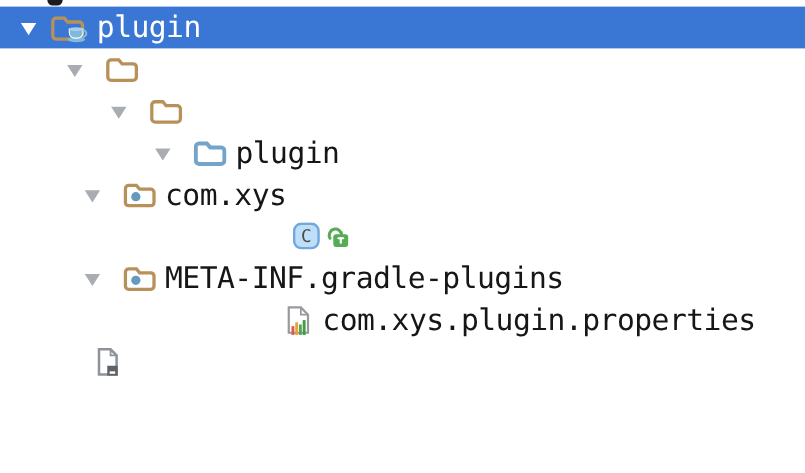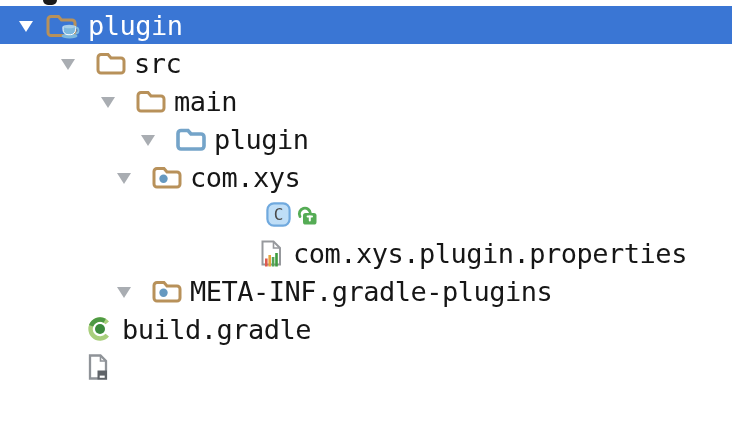--- a/index.html
+++ b/index.html
@@ -14,21 +14,21 @@
   .row{
     display:flex;align-items:center;
     height:38px;
     box-sizing:border-box;
     white-space:nowrap;
   }
   .pl0{padding-left:18px}
   .pl1{padding-left:60px}
   .pl2{padding-left:100px}
   .pl3{padding-left:140px}
-  .pl4{padding-left:116px}
+  .pl4{padding-left:76px}
   .leafA{padding-left:266px}
   .leafB{padding-left:258px}
   .leafC{padding-left:86px}
   .arrow-slot{
     width:16px;flex:none;
     display:flex;align-items:center;justify-content:center;
   }
   .arrow{
     width:0;height:0;
     border-left:7px solid transparent;
@@ -84,33 +84,31 @@
 
     <div class="row pl1">
       <span class="arrow-slot">
           <span class="arrow"></span>
         </span>
       <span class="icon">
         <svg width="30" height="28" viewBox="0 0 30 28">
           <path d="M2 8.5 C2 6.8 3.3 5.5 5 5.5 h7 l3 3.5 h10 c1.7 0 3 1.3 3 3 v9 c0 1.7-1.3 3-3 3 H5 c-1.7 0-3-1.3-3-3 z" fill="#ffffff" stroke="#B8915A" stroke-width="3"></path>
         </svg>
       </span>
-      <span class="label">src</span>
     </div>
 
     <div class="row pl2">
       <span class="arrow-slot">
           <span class="arrow"></span>
         </span>
       <span class="icon">
         <svg width="30" height="28" viewBox="0 0 30 28">
           <path d="M2 8.5 C2 6.8 3.3 5.5 5 5.5 h7 l3 3.5 h10 c1.7 0 3 1.3 3 3 v9 c0 1.7-1.3 3-3 3 H5 c-1.7 0-3-1.3-3-3 z" fill="#ffffff" stroke="#B8915A" stroke-width="3"></path>
         </svg>
       </span>
-      <span class="label">main</span>
     </div>
 
     <div class="row pl3">
       <span class="arrow-slot">
           <span class="arrow"></span>
         </span>
       <span class="icon">
         <svg width="30" height="28" viewBox="0 0 30 28">
           <path d="M2 8.5 C2 6.8 3.3 5.5 5 5.5 h7 l3 3.5 h10 c1.7 0 3 1.3 3 3 v9 c0 1.7-1.3 3-3 3 H5 c-1.7 0-3-1.3-3-3 z" fill="#ffffff" stroke="#74A4C9" stroke-width="3.6"></path>
         </svg>
@@ -142,57 +140,47 @@
         <svg width="23" height="26" viewBox="0 0 23 26">
           <path d="M4 14.5 a5.6 5.6 0 1 1 10.5 -3" fill="none" stroke="#55AC55" stroke-width="2.8" stroke-linecap="round"></path>
           <rect x="7" y="11" width="13.5" height="11.5" rx="2.6" fill="#55AC55"></rect>
           <rect x="10.6" y="13.6" width="6.4" height="2" rx="1" fill="#ffffff"></rect>
           <rect x="12.8" y="13.6" width="2" height="6" rx="1" fill="#ffffff"></rect>
         </svg>
       </span>
     </div>
 
 
+    <div class="row pl4">
+      <span class="arrow-slot">
+          <span class="arrow"></span>
+        </span>
+      <span class="icon">
+        <svg width="30" height="28" viewBox="0 0 30 28">
+          <path d="M2 8.5 C2 6.8 3.3 5.5 5 5.5 h7 l3 3.5 h10 c1.7 0 3 1.3 3 3 v9 c0 1.7-1.3 3-3 3 H5 c-1.7 0-3-1.3-3-3 z" fill="#ffffff" stroke="#B8915A" stroke-width="3"></path>
+          <circle cx="11.5" cy="15.8" r="4.2" fill="#6699C0"></circle>
+        </svg>
+      </span>
+      <span class="label">META-INF.gradle-plugins</span>
+    </div>
+
     <div class="row leafB">
       <span class="icon tight">
         <svg width="27" height="28" viewBox="0 0 27 28">
           <path d="M4.5 2.5 h11 l6.5 6.5 v16.5 h-17.5 z" fill="#ffffff" stroke="#97999D" stroke-width="2"></path>
           <path d="M15.5 2.5 v6.5 h6.5" fill="none" stroke="#97999D" stroke-width="1.6"></path>
           <rect x="7" y="19.5" width="2.6" height="8" fill="#DD5A4E"></rect>
           <rect x="10.4" y="16" width="2.6" height="11.5" fill="#E8A23C"></rect>
           <rect x="13.8" y="18" width="2.6" height="9.5" fill="#56A556"></rect>
           <rect x="17.2" y="14" width="2.6" height="13.5" fill="#3F9C3F"></rect>
         </svg>
       </span>
       <span class="label">com.xys.plugin.properties</span>
     </div>
 
-    <div class="row pl4">
-      <span class="arrow-slot">
-          <span class="arrow"></span>
-        </span>
-      <span class="icon">
-        <svg width="30" height="28" viewBox="0 0 30 28">
-          <path d="M2 8.5 C2 6.8 3.3 5.5 5 5.5 h7 l3 3.5 h10 c1.7 0 3 1.3 3 3 v9 c0 1.7-1.3 3-3 3 H5 c-1.7 0-3-1.3-3-3 z" fill="#ffffff" stroke="#B8915A" stroke-width="3"></path>
-          <circle cx="11.5" cy="15.8" r="4.2" fill="#6699C0"></circle>
-        </svg>
-      </span>
-      <span class="label">META-INF.gradle-plugins</span>
-    </div>
-
-    <div class="row leafC">
-      <span class="icon tight">
-        <svg width="28" height="28" viewBox="0 0 28 28">
-          <path d="M21.3 7.9 A9.5 9.5 0 1 0 21.3 20.1" fill="none" stroke="#A9CF7D" stroke-width="4.4"></path>
-          <path d="M18.75 5.77 A9.5 9.5 0 0 0 5.07 10.75" fill="none" stroke="#4E9A44" stroke-width="4.4"></path>
-          <circle cx="14" cy="14" r="5" fill="#3C8A3C"></circle>
-        </svg>
-      </span>
-      <span class="label">build.gradle</span>
-    </div>
 
     <div class="row leafC">
       <span class="icon tight">
         <svg width="25" height="28" viewBox="0 0 25 28">
           <path d="M4 2.5 h10.5 l5.5 5.5 v17.5 h-16 z" fill="#ffffff" stroke="#8F9398" stroke-width="2.3"></path>
           <path d="M14.5 2.5 v5.5 h5.5" fill="none" stroke="#8F9398" stroke-width="1.6"></path>
           <rect x="11.5" y="17.5" width="9.5" height="9" fill="#5F6368"></rect>
           <rect x="13.7" y="22.6" width="5" height="2.2" fill="#ffffff"></rect>
         </svg>
       </span>

